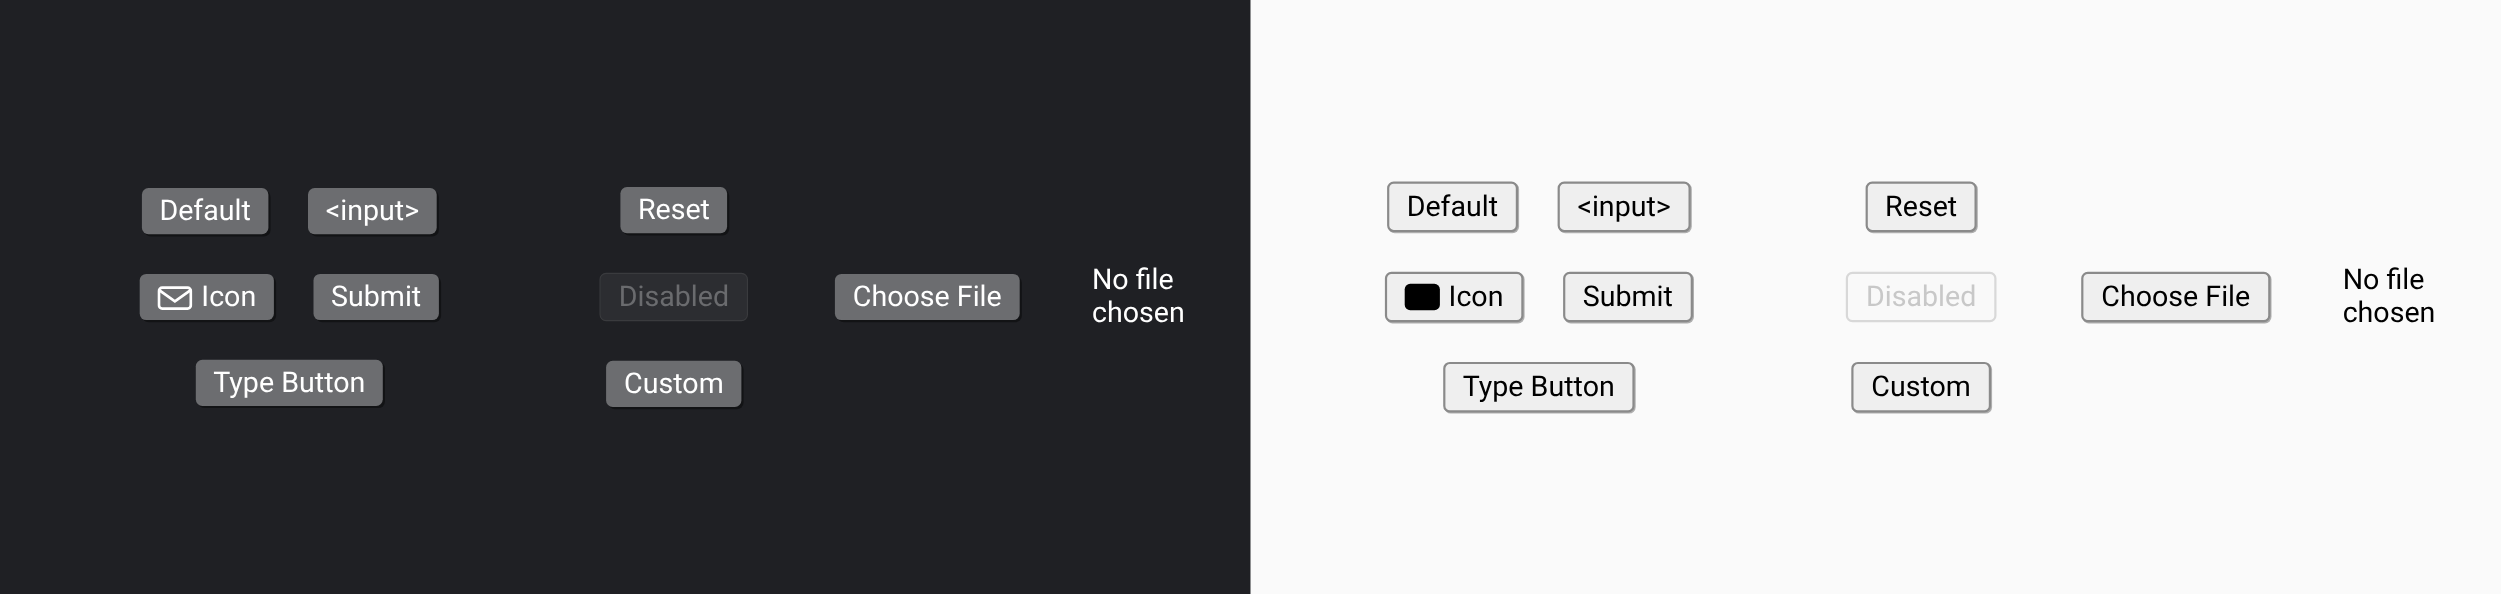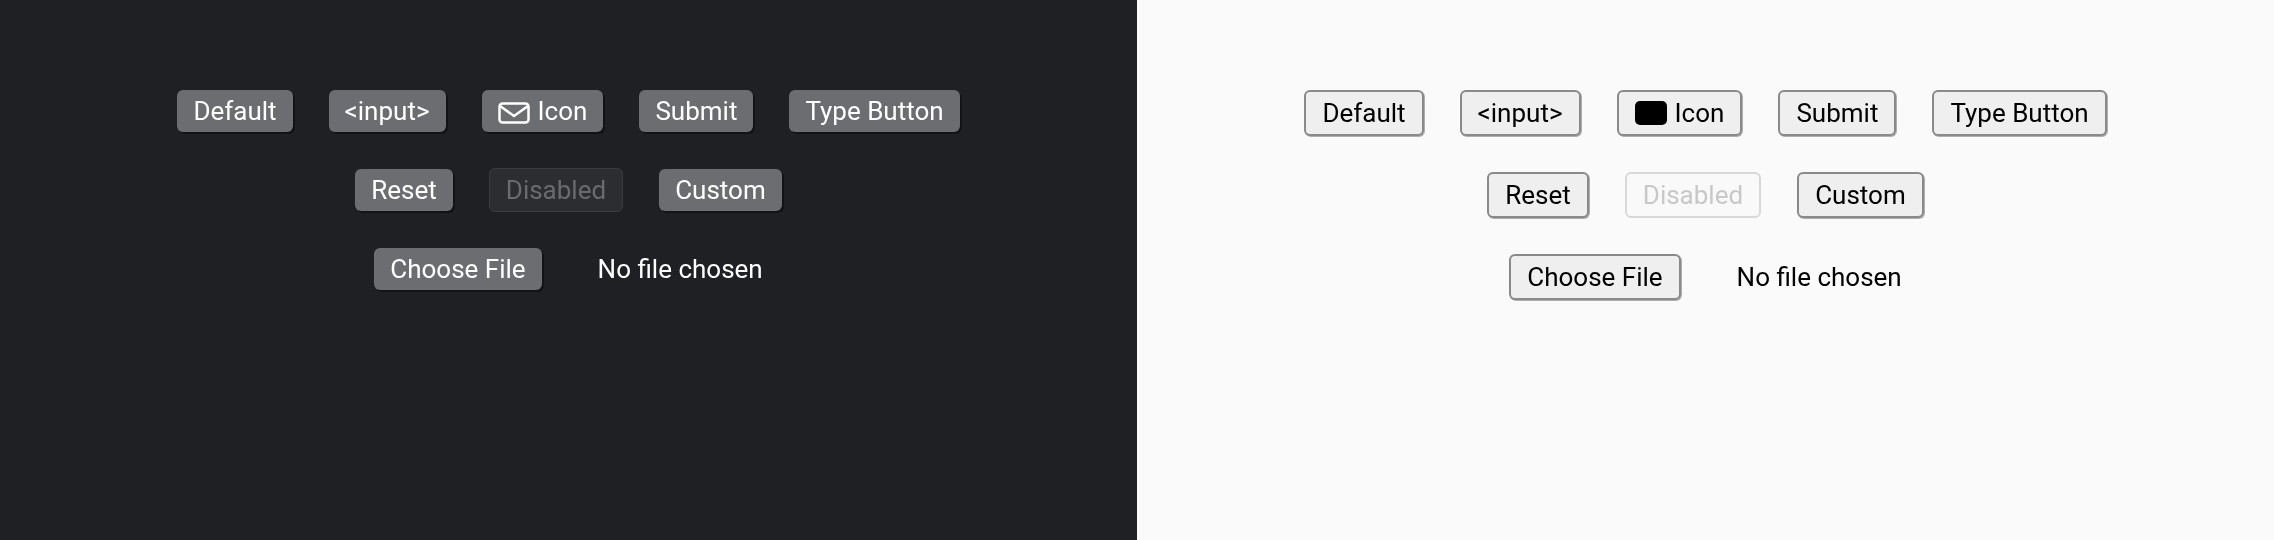--- a/index.html
+++ b/index.html
@@ -11,21 +11,21 @@
       font-family: -apple-system, BlinkMacSystemFont, "Segoe UI", Roboto, Helvetica, Arial, sans-serif;
       display: flex;
       width: 2274px;
       height: 540px;
     }
     .panel {
       width: 50%;
       height: 100%;
       padding: 90px 60px;
       display: flex;
-      flex-direction: column;
+      flex-direction: row;
       gap: 36px;
       align-items: center;
     }
     .panel-dark {
       background: #1f2024;
     }
     .panel-light {
       background: #fafafa;
     }
     .row {
@@ -87,21 +87,21 @@
     .icon-square {
       width: 32px;
       height: 24px;
       background: #000;
       border-radius: 5px;
       display: inline-block;
     }
     .file-wrap {
       display: flex;
       align-items: center;
-      gap: 14px;
+      gap: 24px;
     }
     .file-label {
       font-size: 26px;
       margin-left: 42px;
     }
     .panel-dark .file-label {
       color: #fff;
     }
     .panel-light .file-label {
       color: #000;

